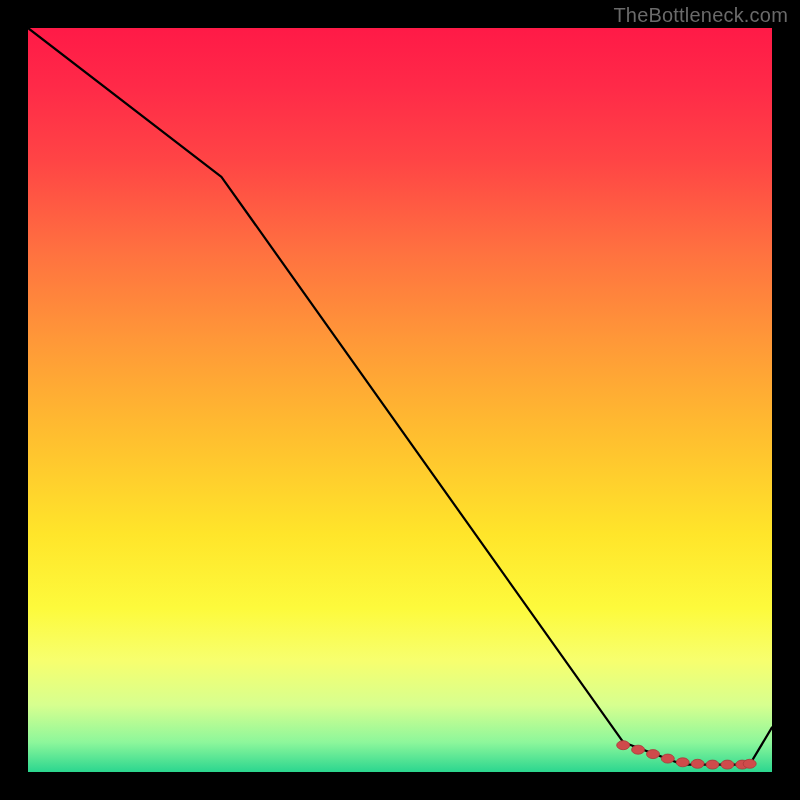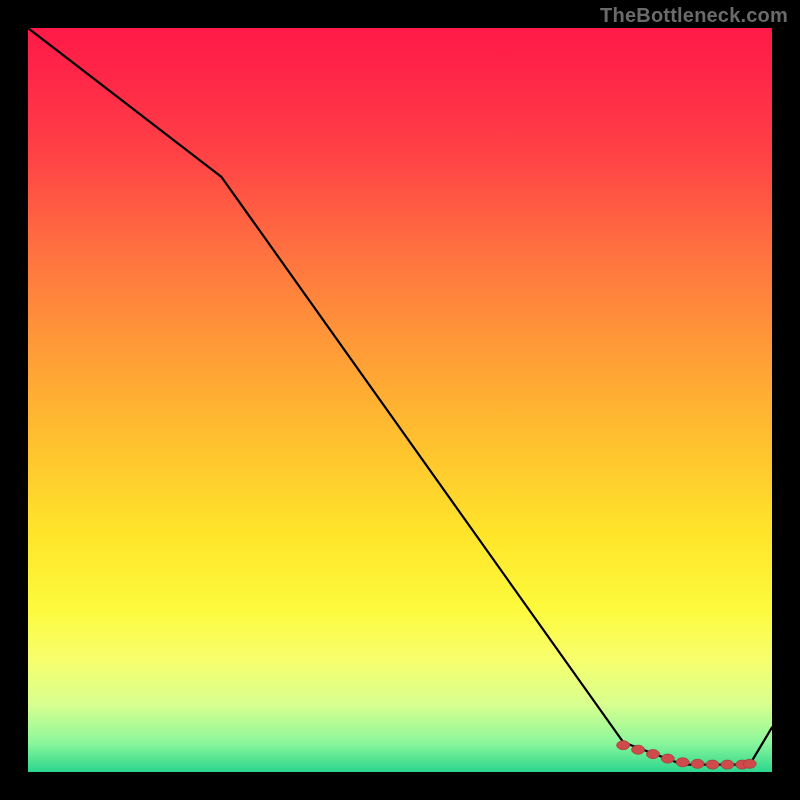--- a/index.html
+++ b/index.html
@@ -37,21 +37,21 @@
         #8df79b 96%,
         #2bd68f 100%
     );
   }
   .watermark {
     position: absolute;
     top: 4px;
     right: 12px;
     color: #6a6a6a;
     font-size: 20px;
-    font-weight: 700;
+    font-weight: 400;
     letter-spacing: 0.2px;
     user-select: none;
   }
   svg.overlay {
     position: absolute;
     left: 0;
     top: 0;
     width: 744px;
     height: 744px;
   }

